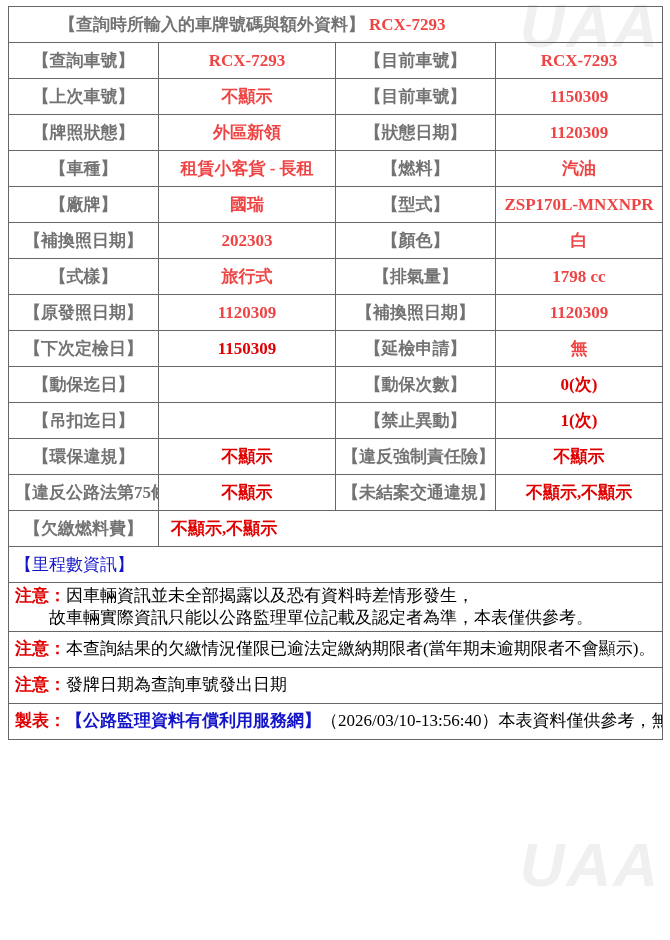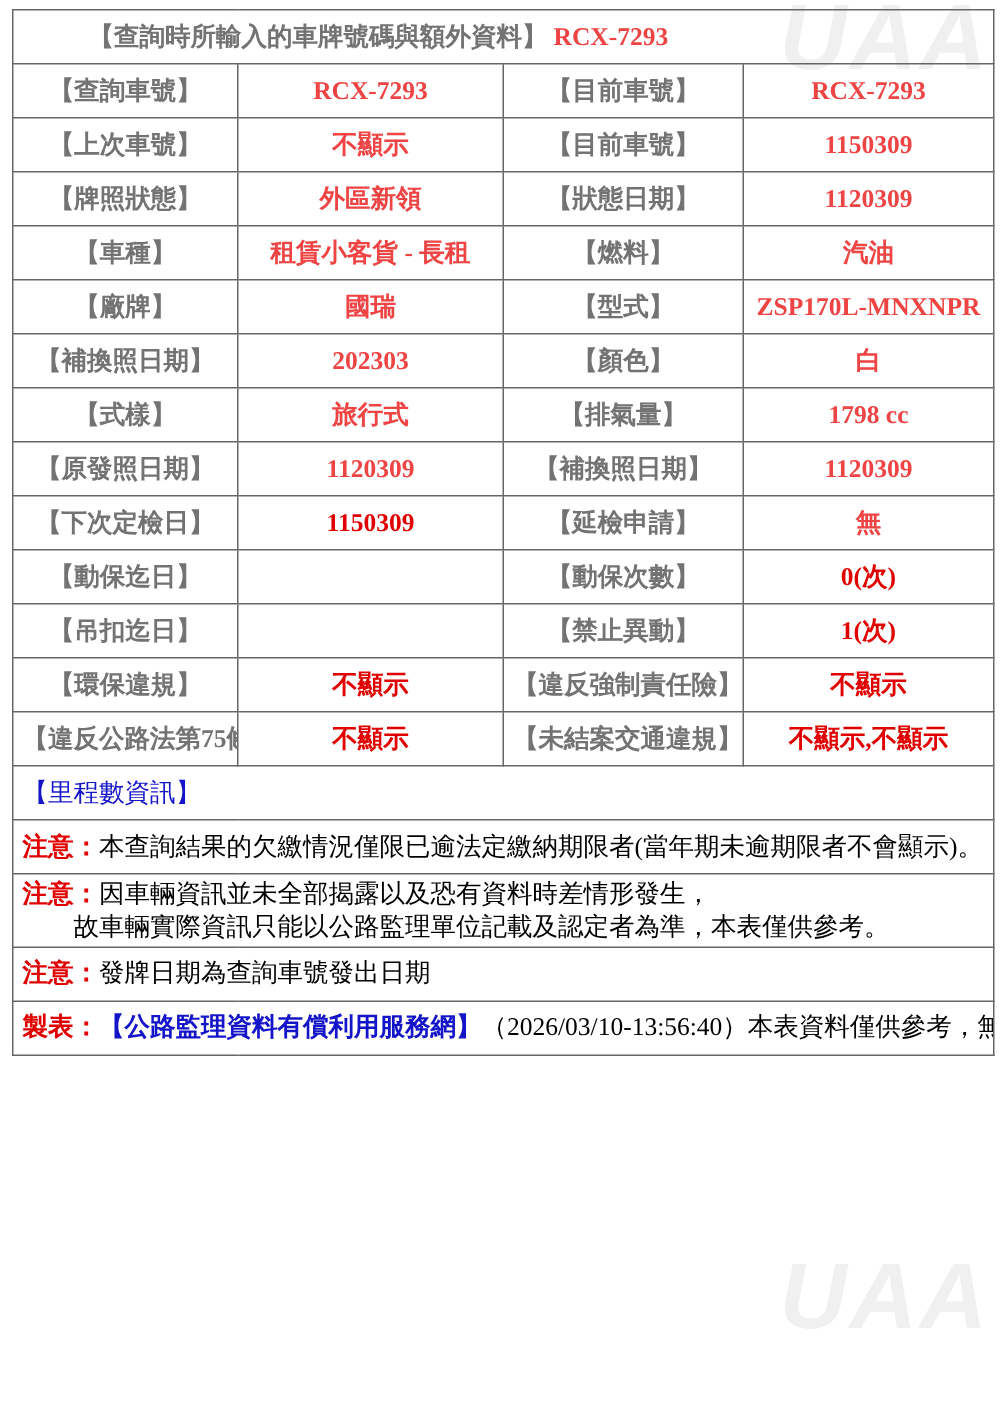--- a/index.html
+++ b/index.html
@@ -200,31 +200,35 @@
       </tr>
 
       <tr>
         <td class="lbl center" colspan="1" style="padding-right:0">【違反公路法第75條】</td>
         <td class="val-red center">不顯示</td>
         <td class="lbl center">【未結案交通違規】</td>
         <td class="val-red center">不顯示,不顯示</td>
       </tr>
 
 
+      <tr>
+        <td class="lbl center">【欠繳燃料費】</td>
+        <td class="val-red center" colspan="3" style="text-align:left;padding-left:12px">不顯示,不顯示</td>
+      </tr>
 
       <tr>
         <td class="mileage left" colspan="4">【里程數資訊】</td>
       </tr>
 
       <tr class="notice">
+        <td colspan="4"><span class="notice-word">注意</span><span class="notice-word">：</span><span>因車輛資訊並未全部揭露以及恐有資料時差情形發生，</span><br><span class="gap"></span><span>故車輛實際資訊只能以公路監理單位記載及認定者為準，本表僅供參考。</span></td>
+      </tr>
+
+      <tr class="notice">
         <td colspan="4"><span class="notice-word">注意</span><span class="notice-word">：</span><span>本查詢結果的欠繳情況僅限已逾法定繳納期限者(當年期未逾期限者不會顯示)。</span></td>
-      </tr>
-
-      <tr class="notice">
-        <td colspan="4"><span class="notice-word">注意</span><span class="notice-word">：</span><span>因車輛資訊並未全部揭露以及恐有資料時差情形發生，</span><br><span class="gap"></span><span>故車輛實際資訊只能以公路監理單位記載及認定者為準，本表僅供參考。</span></td>
       </tr>
 
       <tr class="notice">
         <td colspan="4"><span class="notice-word">注意</span><span class="notice-word">：</span><span>發牌日期為查詢車號發出日期</span></td>
       </tr>
 
       <tr class="notice">
         <td colspan="4"><span class="notice-word">製表</span><span class="notice-word">：</span><span class="notice-blue">【</span><span class="notice-blue">公路監理資料有償利用服務網</span><span class="notice-blue">】</span><span>（2026/03/10-13:56:40）</span><span>本表資料僅供參考，無任何憑據效力。</span></td>
       </tr>
 

